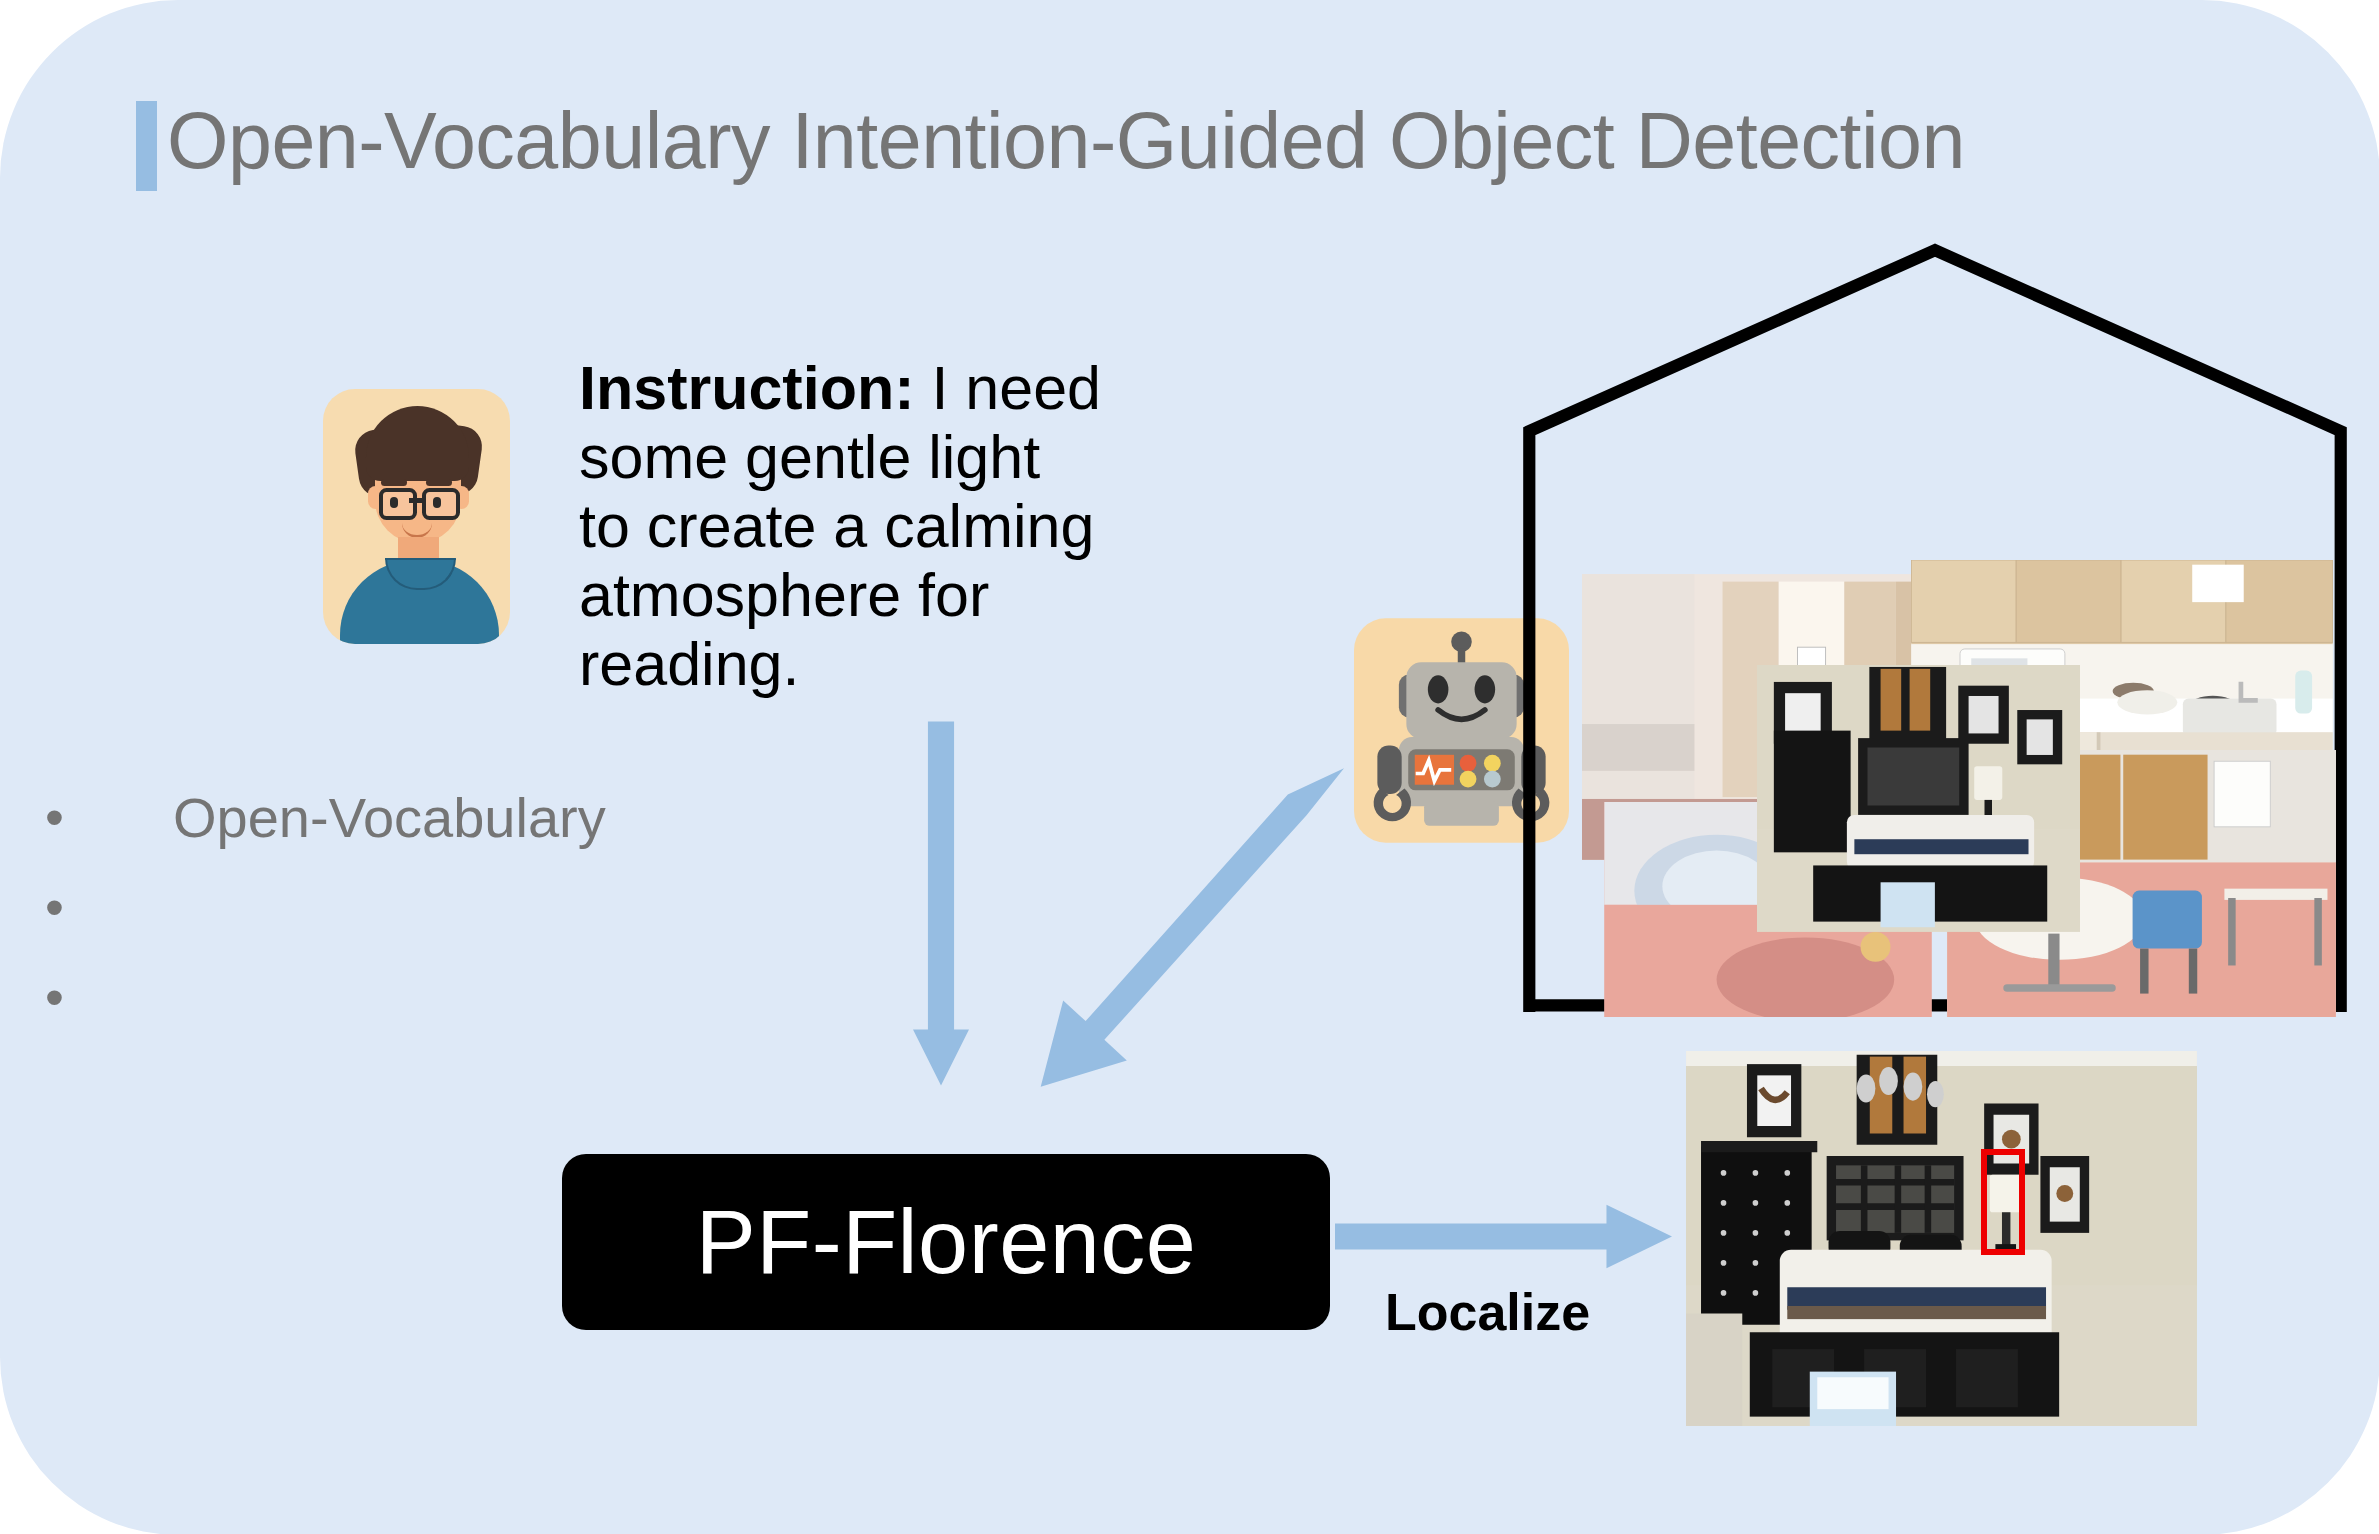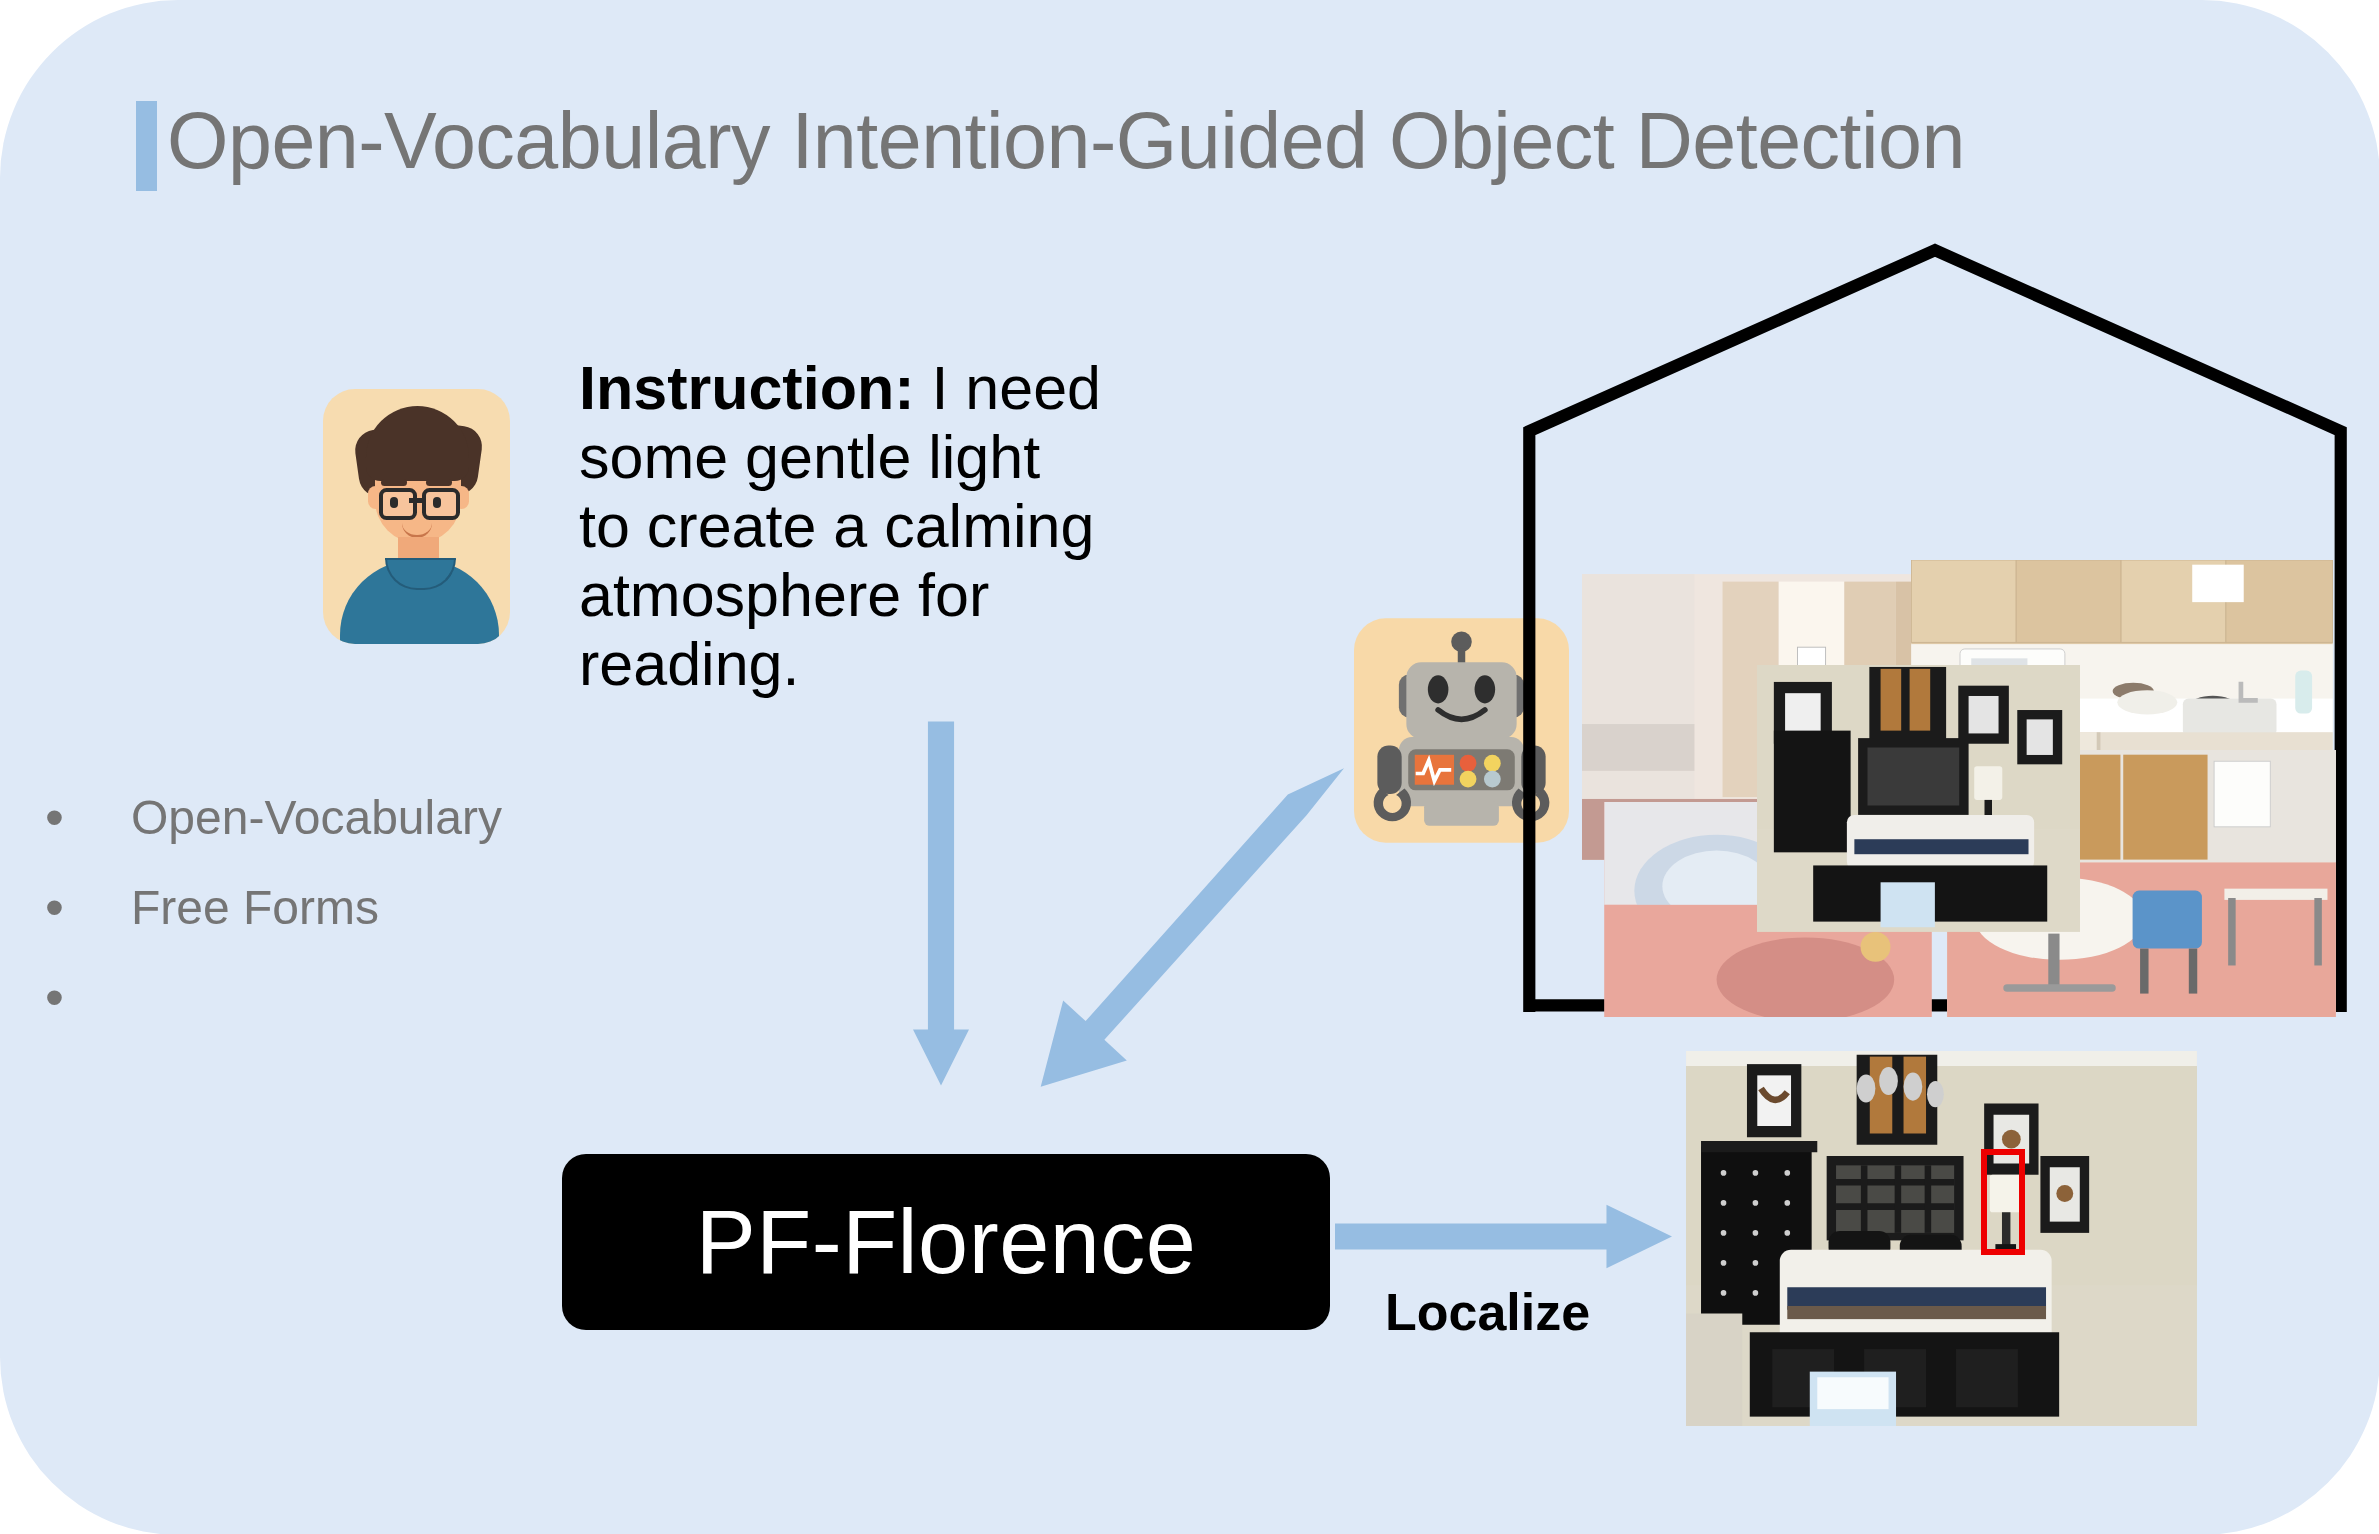--- a/index.html
+++ b/index.html
@@ -48,21 +48,21 @@
   
   #instruction{position:absolute;left:579px;top:354px;width:525px;
                font-size:61px;line-height:69px;color:#000000;}
   #instruction b{font-weight:bold;}
 
   
   #bullets{position:absolute;left:28px;top:778px;width:956px;color:#757575;}
   .bullet-row{display:flex;align-items:flex-start;margin-bottom:11.2px;}
   .bullet-dot{width:103px;flex:0 0 103px;font-size:54px;line-height:79px;text-align:left;
               padding-left:17px;box-sizing:border-box;}
-  .bullet-text{font-size:48px;line-height:79px;}
+  .bullet-text{font-size:56px;line-height:79px;margin-left:42px;}
 
   
   #arrow-down{position:absolute;left:913px;top:721px;width:56px;height:365px;}
   #arrow-diag{position:absolute;left:1007px;top:768px;width:337px;height:319px;}
   #arrow-right{position:absolute;left:1335px;top:1199px;width:337px;height:75px;}
 
   
   #pf-box{position:absolute;left:562px;top:1154px;width:768px;height:176px;
           background:#000000;border-radius:24px;
           display:flex;align-items:center;justify-content:center;}
@@ -118,21 +118,20 @@
 
   <div id="instruction"><b>Instruction:</b><span> I need some gentle light to create a calming atmosphere for reading.</span></div>
 
   <div id="bullets">
     <div class="bullet-row">
       <span class="bullet-dot">•</span>
       <span class="bullet-text">Open-Vocabulary</span>
     </div>
     <div class="bullet-row">
       <span class="bullet-dot">•</span>
-      <span class="bullet-text">Free Forms</span>
     </div>
     <div class="bullet-row">
       <span class="bullet-dot">•</span>
     </div>
   </div>
 
   <svg id="arrow-down" viewBox="0 0 60 390">
     <path d="M16 0 H44 V330 H60 L30 390 L0 330 H16 Z" fill="#96bde2"></path>
   </svg>
   <svg id="arrow-diag" viewBox="0 0 360 340">

